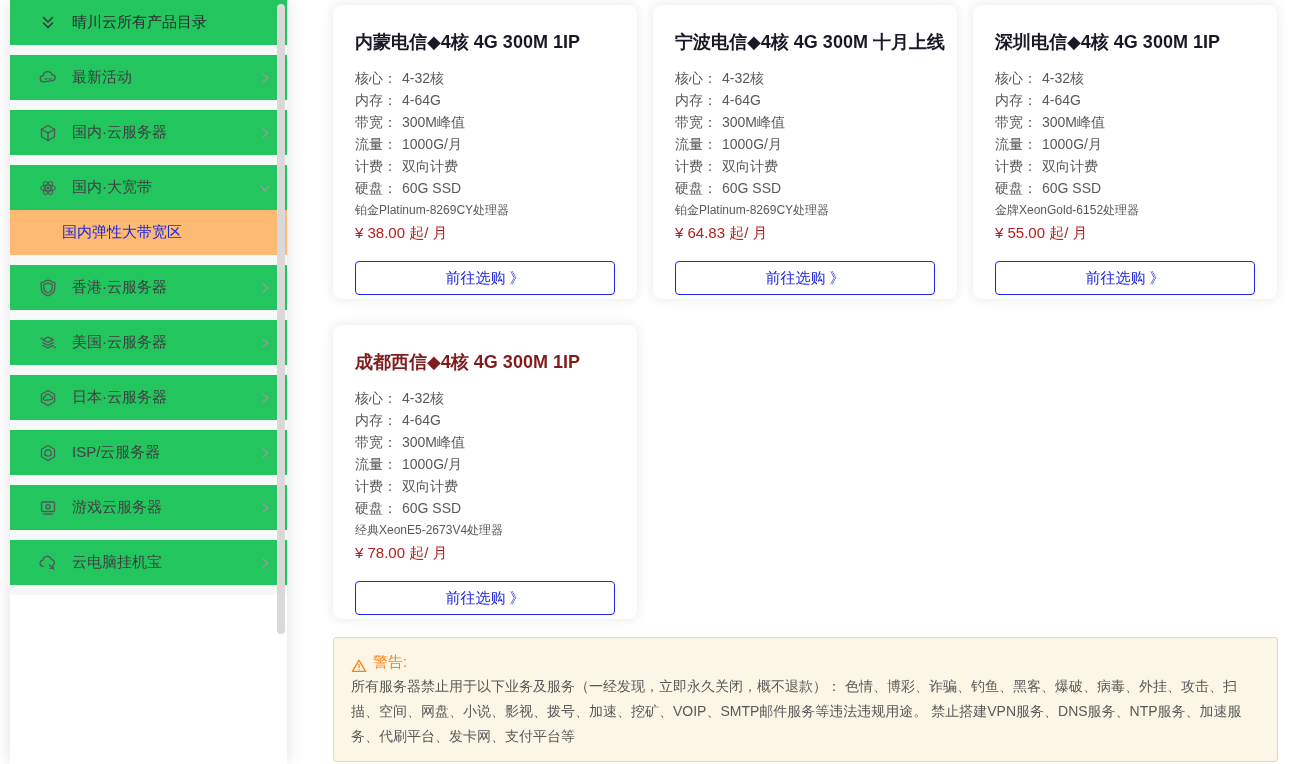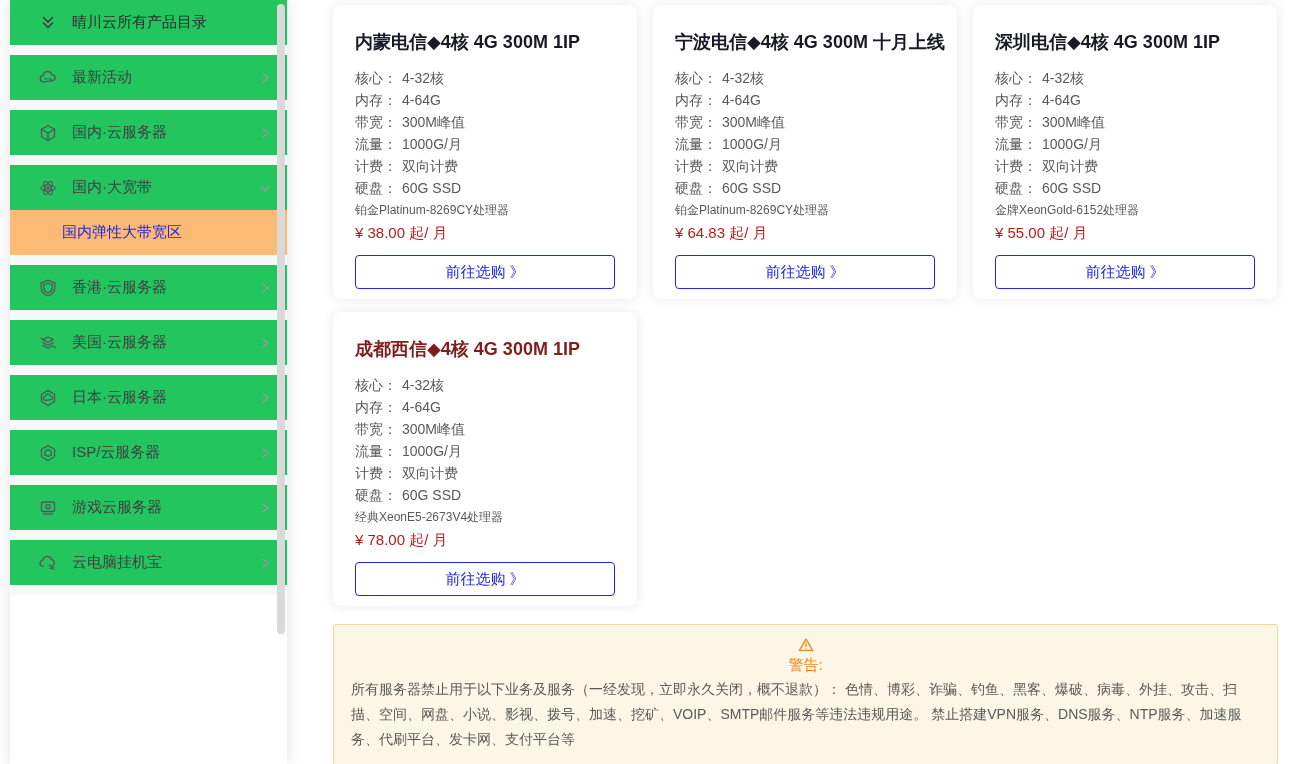--- a/index.html
+++ b/index.html
@@ -18,40 +18,40 @@
   .side-label { flex:1; font-size:15px; color:#404040; white-space:nowrap; }
   .side-row.catalog .side-label { color:#2b2b2b; }
   .chev { color:#999; display:flex; align-items:center; }
   .sub-row { height:45px; display:flex; align-items:center; padding-left:52px; background:#fdba74; }
   .sub-link { font-size:15px; color:#2126e0; cursor:pointer; }
   .side-scrollbar { position:absolute; top:4px; right:2px; width:8px; height:630px;
                     border-radius:4px; background:#d9d9d9; }
 
   
   .main { position:absolute; left:333px; top:5px; width:945px; }
-  .cards { display:flex; flex-wrap:wrap; gap:13px 16px; }
+  .cards { display:flex; flex-wrap:wrap; gap:26px 16px; }
   .card { width:304px; height:294px; background:#fff; border-radius:8px;
           box-shadow:0 0 12px rgba(0,0,0,0.09); padding:25px 22px 0; }
   .card-title { font-size:18px; font-weight:700; color:#181826; margin-bottom:13px;
                 white-space:nowrap; cursor:pointer; }
   .card-title.highlight { color:#7f1d1d; }
   .spec-line { font-size:14px; color:#595959; line-height:22px; }
   .spec-label { margin-right:5px; }
   .cpu-line { font-size:12px; color:#595959; line-height:22px; }
   .price-line { font-size:15px; color:#b91c1c; line-height:23px; }
-  .buy-btn { margin-top:11px; width:100%; height:34px; background:#fff;
+  .buy-btn { margin-top:17px; width:100%; height:34px; background:#fff;
              border:1px solid #2126e0; border-radius:4px; color:#2126e0;
              font-size:15px; display:flex; align-items:center; justify-content:center;
              cursor:pointer; font-family:inherit; }
 
   
   .warning { margin-top:18px; width:945px; background:#fcf6e6;
              border:1px solid #eed9a0; border-radius:3px; padding:12px 17px 12px; }
-  .warning-head { display:flex; align-items:center; color:#fa8216;
-                  font-size:15px; line-height:24px;flex-direction:column; }
+  .warning-head { display:flex; align-items:flex-end; gap:6px; color:#fa8216;
+                  font-size:15px; line-height:24px; }
   .warning-body { font-size:14px; color:#595959; line-height:25px; }
 </style>
 </head>
 <body>
 
 <div class="page">
 
   <div class="sidebar">
 
     <div class="side-row catalog">

